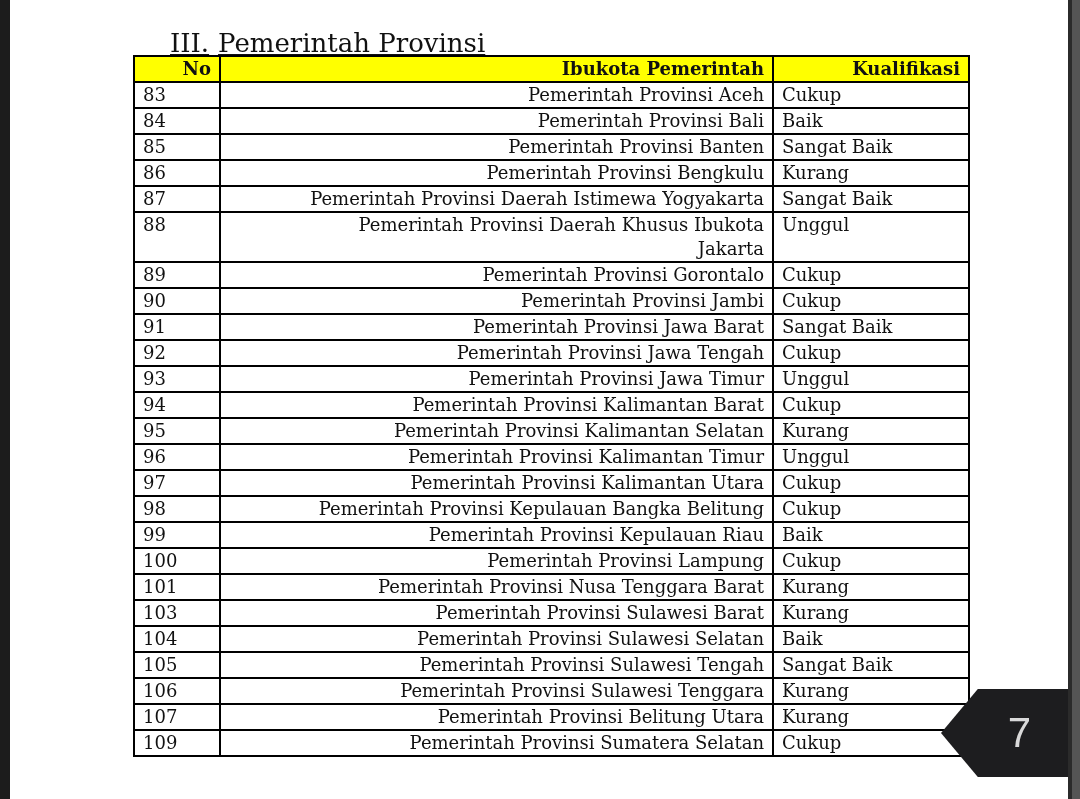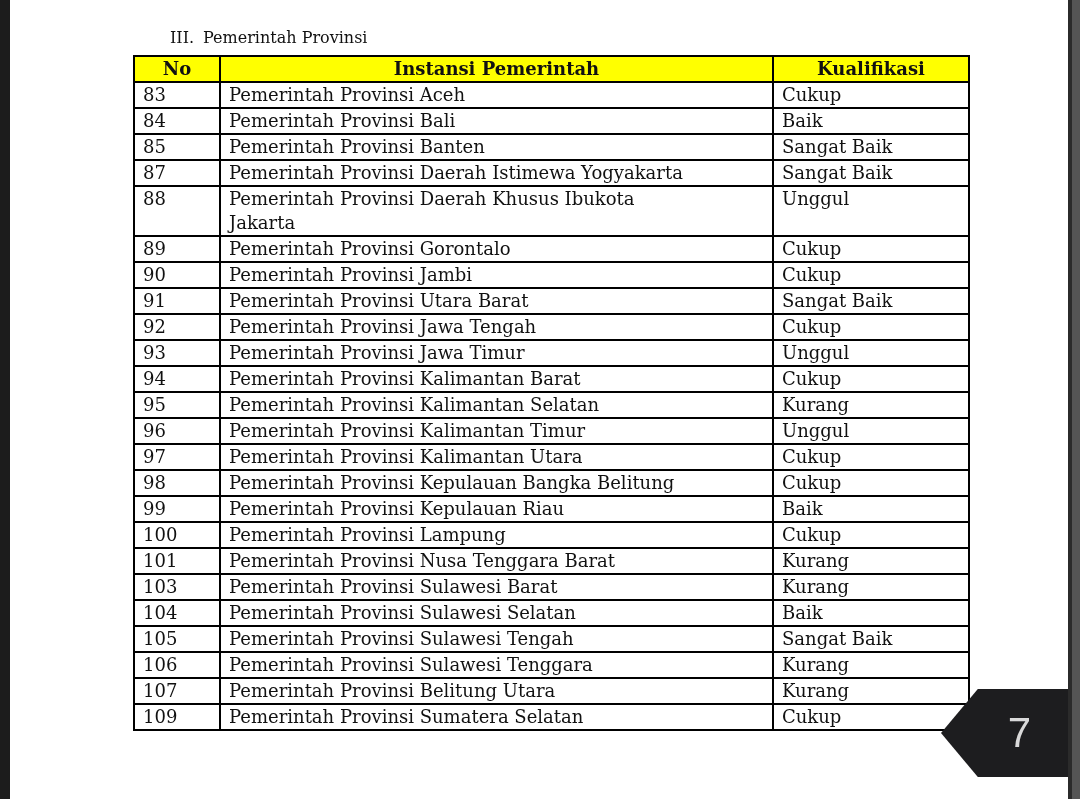--- a/index.html
+++ b/index.html
@@ -30,22 +30,23 @@
     right: 0; top: 0;
     width: 8px; height: 799px;
     background: #555555;
     border-left: 4px solid #2b2b2b;
   }
 
   .section-title {
     position: absolute;
     left: 170px;
     top: 28px;
-    font-size: 16px;
+    font-size: 26px;
     white-space: nowrap;
+    text-decoration: underline;
   }
   .section-title .numeral {
     margin-right: 9px;
   }
 
   table.gov-table {
     position: absolute;
     left: 133px;
     top: 55px;
     width: 835px;
@@ -61,28 +62,28 @@
     font-size: 18px;
     line-height: 24px;
     height: 22px;
     padding: 0 8px;
     overflow: hidden;
     vertical-align: top;
   }
   .gov-table th {
     background: #ffff00;
     font-weight: bold;
-    text-align: center;
+    text-align: right;
   }
   .gov-table td.cell-no,
   .gov-table td.cell-kual {
     text-align: left;
   }
   .gov-table td.cell-inst {
-    text-align: left;
+    text-align: right;
     white-space: pre-line;
   }
 
   
   .page-badge {
     position: absolute;
     left: 941px;
     top: 689px;
     width: 127px;
     height: 88px;
@@ -112,21 +113,21 @@
 
 <table class="gov-table">
   <colgroup>
     <col class="col-no">
     <col class="col-inst">
     <col class="col-kual">
   </colgroup>
   <thead>
     <tr>
       <th>No</th>
-      <th>Instansi Pemerintah</th>
+      <th>Ibukota Pemerintah</th>
       <th>Kualifikasi</th>
     </tr>
   </thead>
   <tbody>
   <tr>
     <td class="cell-no">83</td>
     <td class="cell-inst">Pemerintah Provinsi Aceh</td>
     <td class="cell-kual">Cukup</td>
   </tr>
 
@@ -135,20 +136,25 @@
     <td class="cell-inst">Pemerintah Provinsi Bali</td>
     <td class="cell-kual">Baik</td>
   </tr>
 
   <tr>
     <td class="cell-no">85</td>
     <td class="cell-inst">Pemerintah Provinsi Banten</td>
     <td class="cell-kual">Sangat Baik</td>
   </tr>
 
+  <tr>
+    <td class="cell-no">86</td>
+    <td class="cell-inst">Pemerintah Provinsi Bengkulu</td>
+    <td class="cell-kual">Kurang</td>
+  </tr>
 
   <tr>
     <td class="cell-no">87</td>
     <td class="cell-inst">Pemerintah Provinsi Daerah Istimewa Yogyakarta</td>
     <td class="cell-kual">Sangat Baik</td>
   </tr>
 
   <tr>
     <td class="cell-no">88</td>
     <td class="cell-inst">Pemerintah Provinsi Daerah Khusus Ibukota
@@ -163,21 +169,21 @@
   </tr>
 
   <tr>
     <td class="cell-no">90</td>
     <td class="cell-inst">Pemerintah Provinsi Jambi</td>
     <td class="cell-kual">Cukup</td>
   </tr>
 
   <tr>
     <td class="cell-no">91</td>
-    <td class="cell-inst">Pemerintah Provinsi Utara Barat</td>
+    <td class="cell-inst">Pemerintah Provinsi Jawa Barat</td>
     <td class="cell-kual">Sangat Baik</td>
   </tr>
 
   <tr>
     <td class="cell-no">92</td>
     <td class="cell-inst">Pemerintah Provinsi Jawa Tengah</td>
     <td class="cell-kual">Cukup</td>
   </tr>
 
   <tr>

